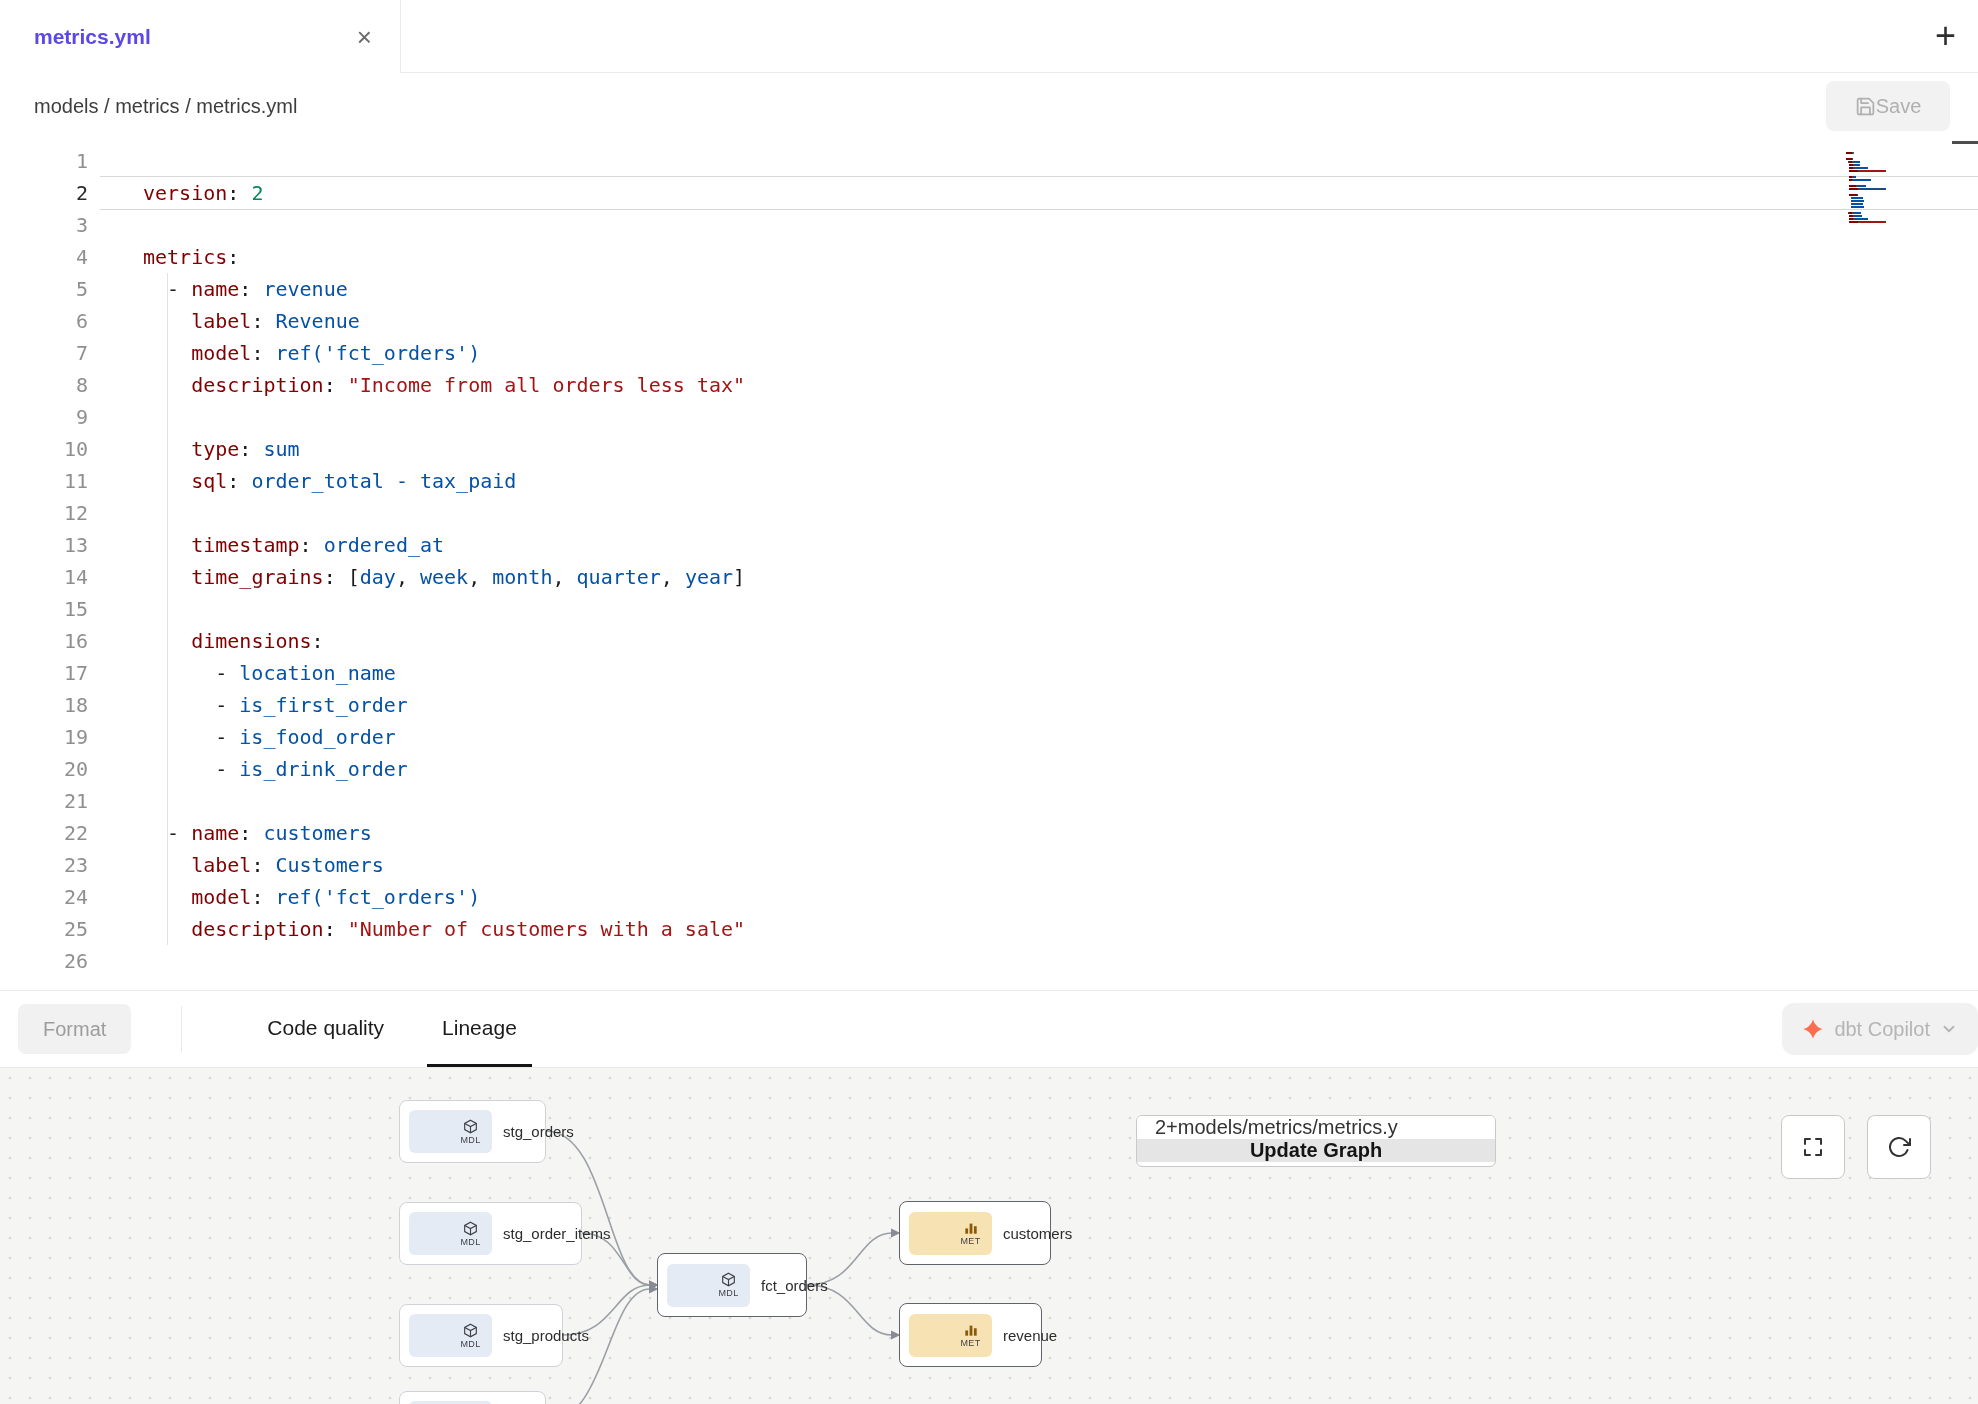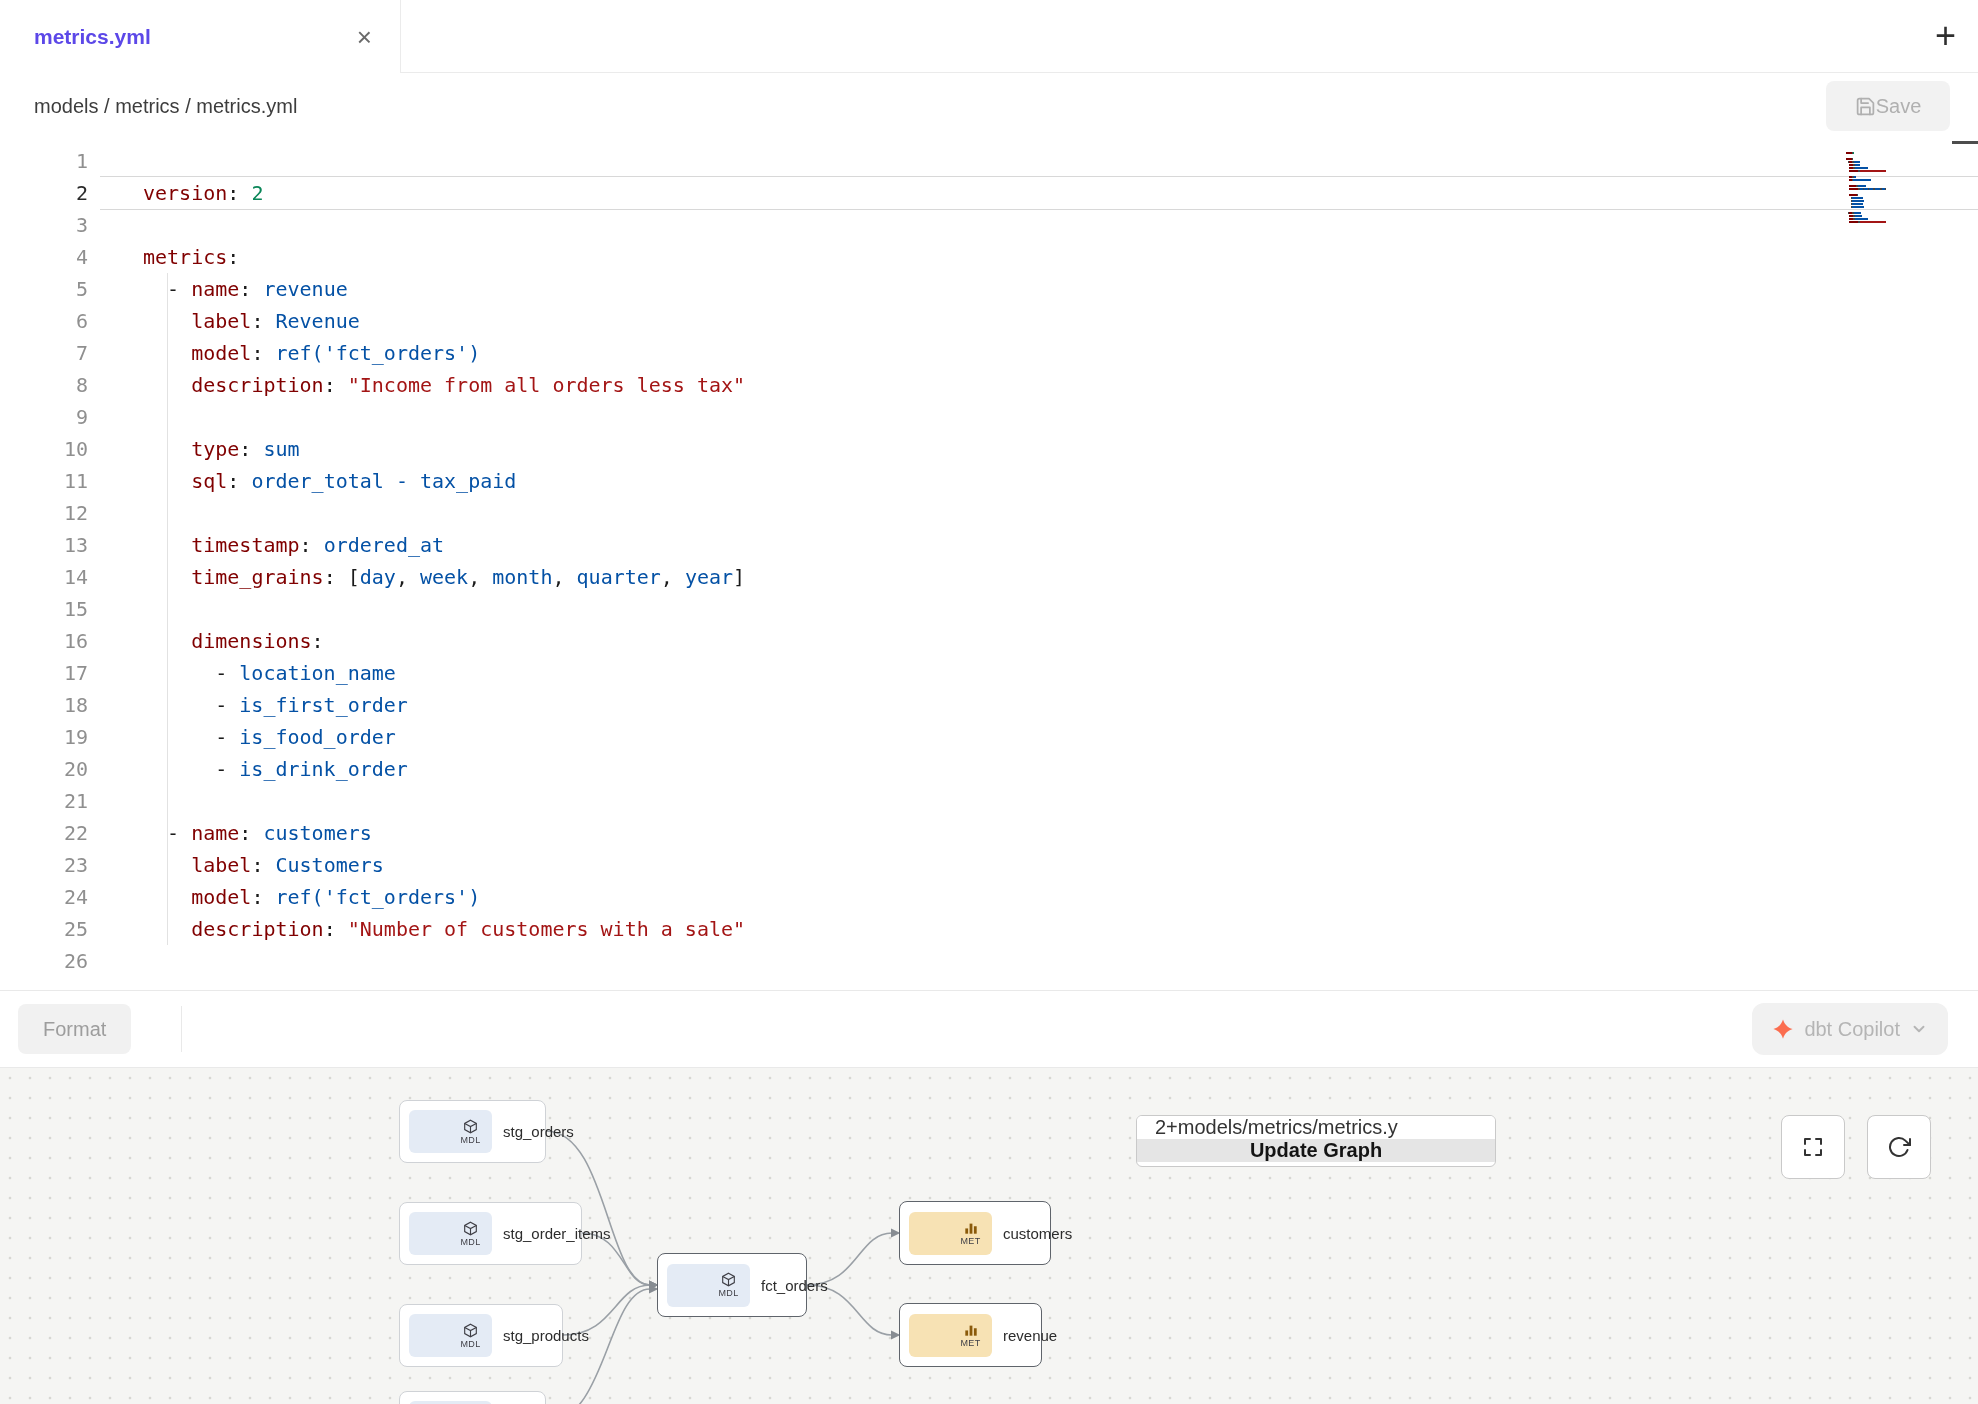--- a/index.html
+++ b/index.html
@@ -51,21 +51,21 @@
   .bottombar{position:absolute;top:990px;left:0;right:0;height:78px;box-sizing:border-box;background:#fff;
              border-top:1px solid #e9e9e9;border-bottom:1px solid #e9e9e9;display:flex;align-items:center;gap:28px;}
   .format-btn{margin-left:18px;height:50px;padding:0 25px;background:#f1f1f1;color:#9d9d9d;border:none;
               border-radius:8px;font-size:20px;font-family:"Liberation Sans",sans-serif;}
   .vdiv{width:1px;height:46px;background:#e9e9e9;margin-left:22px;}
   .bb-tabs{display:flex;margin-left:42px;align-self:stretch;}
   .bb-tab{display:flex;align-items:center;padding:0 15px;margin-right:28px;font-size:21px;color:#1c1c1c;
           border-bottom:3px solid transparent;box-sizing:border-box;cursor:pointer;}
   .bb-tab.active{border-bottom-color:#141414;}
   .spacer{flex:1;}
-  .copilot-btn{margin-right:30px;height:52px;padding:0 20px;background:#f1f1f1;border:none;border-radius:12px;
+  .copilot-btn{height:52px;padding:0 20px;background:#f1f1f1;border:none;border-radius:12px;
                display:flex;align-items:center;gap:10px;font-size:20px;color:#b5b5b5;
                font-family:"Liberation Sans",sans-serif;}
 
   
   .lineage{position:absolute;top:1068px;left:0;right:0;height:336px;background:#f5f5f3;overflow:hidden;
            background-image:radial-gradient(#d7d7d3 1.5px,transparent 1.6px);background-size:20px 20px;}
   .edges{position:absolute;left:0;top:0;}
   .gnode{position:absolute;background:#fff;border:1px solid #cfd2d6;border-radius:8px;box-sizing:border-box;
          display:flex;align-items:center;padding-left:9px;gap:11px;cursor:pointer;}
   .gnode.selected{border-color:#5f646b;}
@@ -202,20 +202,24 @@
         <div class="mm-line"><span class="mm-seg" style="width: 3.2px;"></span><span class="mm-seg" style="width: 4px; background: rgb(128, 0, 0);"></span><span class="mm-seg" style="width: 1.6px; background: rgb(68, 68, 68);"></span><span class="mm-seg" style="width: 13.6px; background: rgb(4, 81, 165);"></span></div>
         <div class="mm-line"><span class="mm-seg" style="width: 3.2px;"></span><span class="mm-seg" style="width: 8.8px; background: rgb(128, 0, 0);"></span><span class="mm-seg" style="width: 1.6px; background: rgb(68, 68, 68);"></span><span class="mm-seg" style="width: 26.4px; background: rgb(163, 21, 21);"></span></div>
         <div class="mm-line"></div>
       </div>
     <div class="ruler-mark"></div>
   </div>
 
   <div class="bottombar">
     <button class="format-btn">Format</button>
     <div class="vdiv"></div>
+    <div class="bb-tabs">
+      <div class="bb-tab">Code quality</div>
+      <div class="bb-tab active">Lineage</div>
+    </div>
     <div class="spacer"></div>
     <button class="copilot-btn">
       <svg width="22" height="22" viewBox="0 0 24 24">
           <path d="M12 1.5 C13.8 7 17 10.2 22.5 12 C17 13.8 13.8 17 12 22.5 C10.2 17 7 13.8 1.5 12 C7 10.2 10.2 7 12 1.5 Z" fill="#fb6d4f"></path>
         </svg>
       <span>dbt Copilot</span>
       <svg width="18" height="18" viewBox="0 0 24 24" fill="none" stroke="#b5b5b5" stroke-width="2.5" stroke-linecap="round" stroke-linejoin="round">
           <polyline points="6 9 12 15 18 9"></polyline>
         </svg>
     </button>

